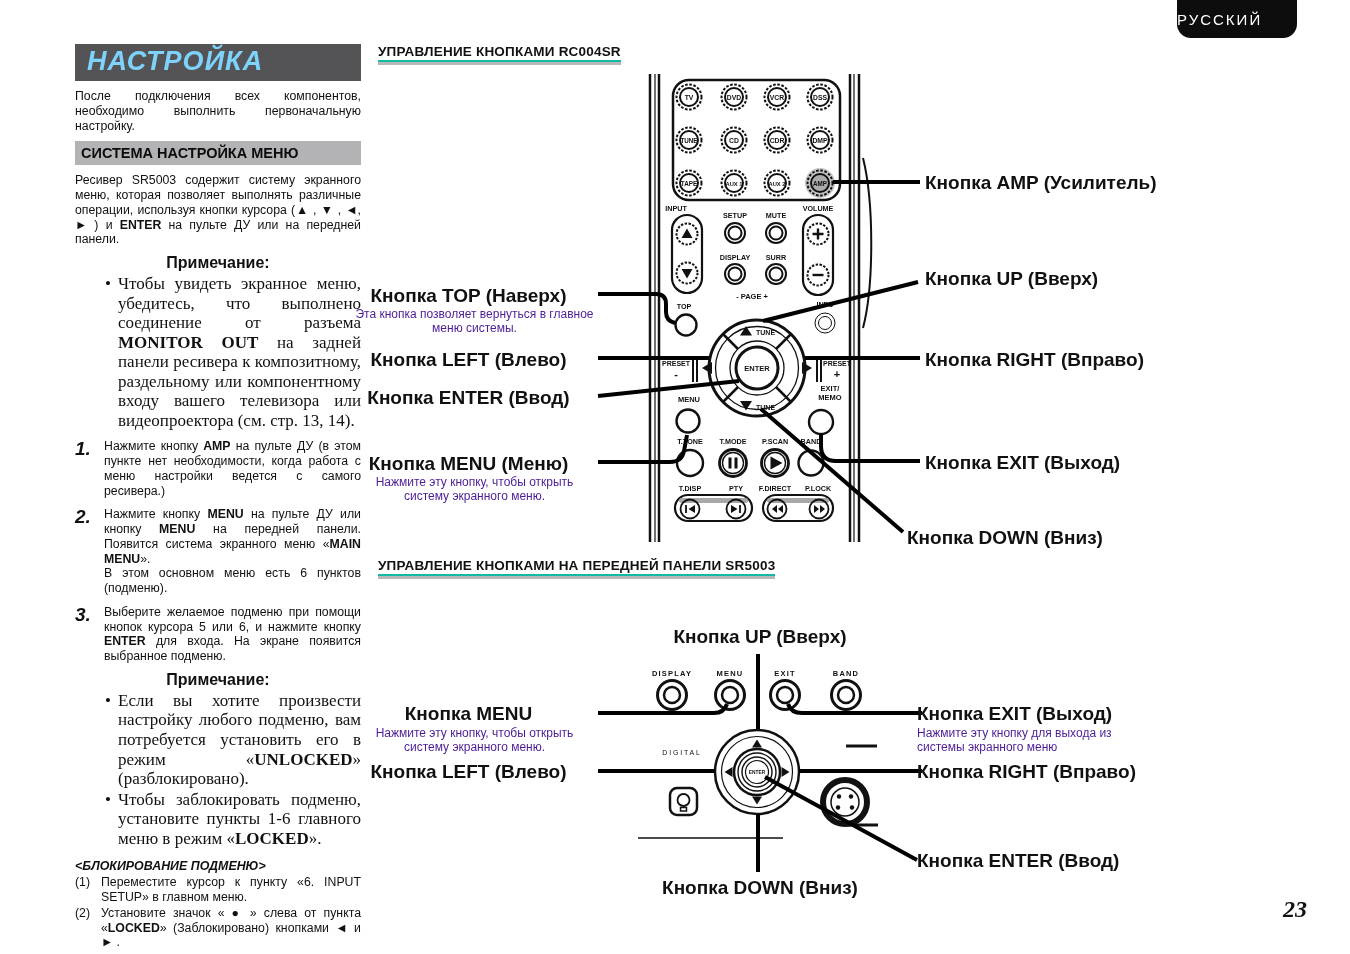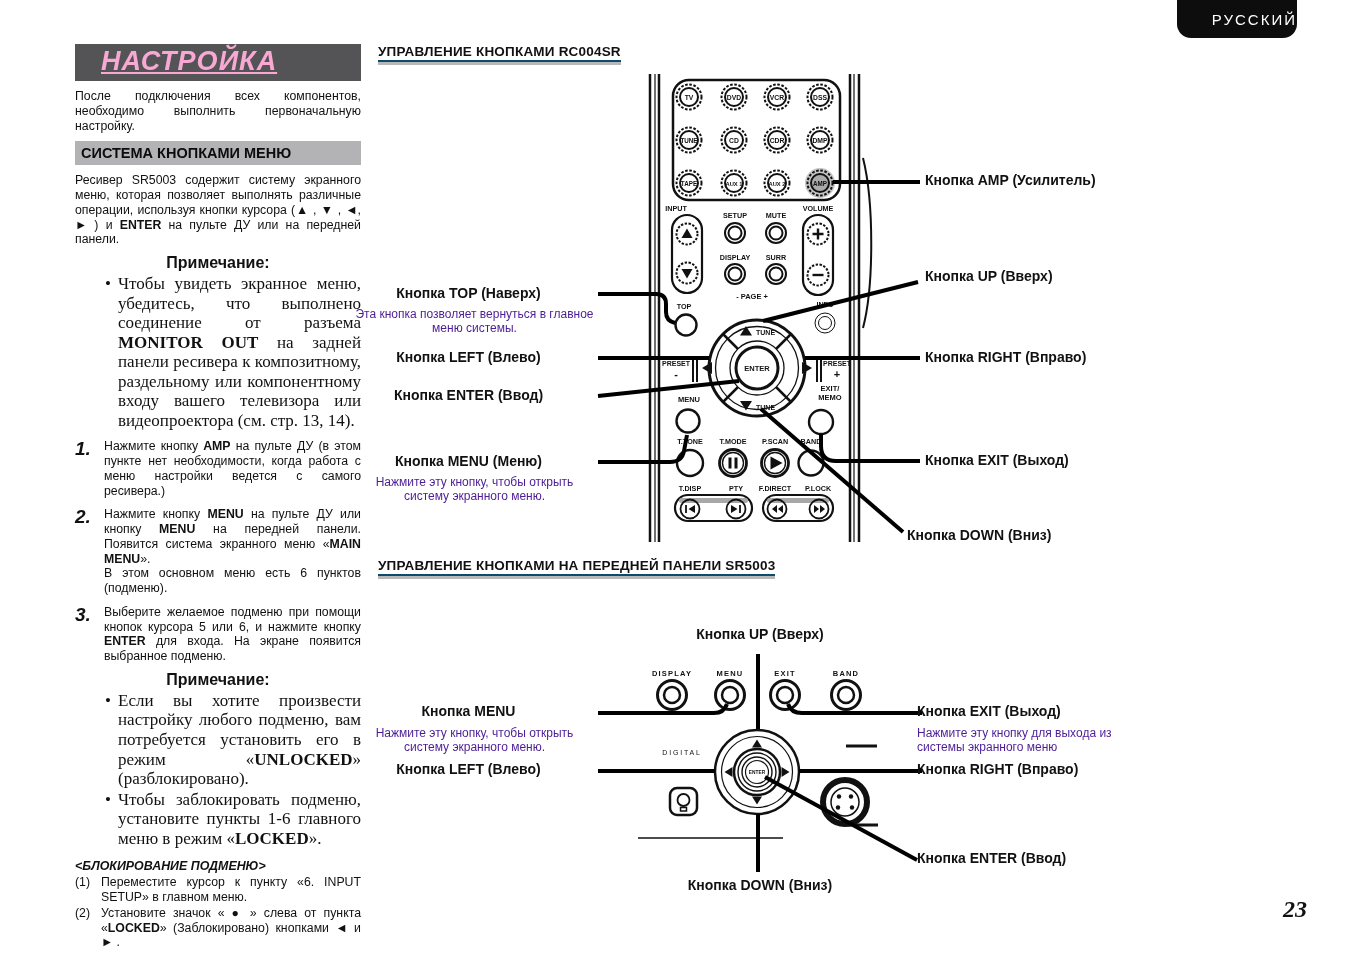--- a/index.html
+++ b/index.html
@@ -1,66 +1,66 @@
 <!DOCTYPE html>
 <html><head>
 <meta charset="utf-8">
 <style>
   html,body{margin:0;padding:0;background:#e8e8e8;}
   #page{position:relative;width:1350px;height:954px;background:#ffffff;overflow:hidden;
         font-family:"Liberation Sans",sans-serif;color:#111;}
   
   .lang-tab{position:absolute;left:1177px;top:0;width:120px;height:38px;background:#0d0d0d;
-            border-radius:0 0 14px 14px;color:#fff;display:flex;align-items:center;justify-content:flex-end;
+            border-radius:0 0 14px 14px;color:#fff;display:flex;align-items:center;justify-content:flex-start;
             font-size:15px;letter-spacing:2px;}
   
   .left-col{position:absolute;left:75px;top:44px;width:286px;}
-  .title-bar{background:#545456;color:#f9a8d4;font-style:italic;font-weight:bold;font-size:27px;
-             padding:2px 8px 4px 26px;letter-spacing:1px;text-decoration:underline;}
+  .title-bar{background:#545456;color:#7dd3fc;font-style:italic;font-weight:bold;font-size:27px;
+             padding:2px 8px 4px 12px;letter-spacing:1px;}
   .body-p{font-size:12.3px;line-height:1.2;text-align:justify;margin:8px 0 0 0;}
   .section-bar{background:#b3b3b5;color:#0c0c0c;font-weight:bold;font-size:14.5px;
                padding:4px 6px;margin-top:8px;}
   .note-label{font-weight:bold;font-size:16px;margin:7px 0 2px 0;text-align:center;}
   .note-list{margin:0;padding:0 0 0 30px;list-style:none;font-family:"Liberation Serif",serif;
              font-size:17px;line-height:1.15;text-align:justify;}
   .note-list li{position:relative;padding-left:13px;margin-bottom:1px;}
   .note-list li::before{content:"\2022";position:absolute;left:0;top:0;}
   .step{display:flex;margin-top:9px;}
   .step-num{font-style:italic;font-weight:bold;font-size:19px;width:29px;flex:none;line-height:1;}
   .step-text{font-size:12.3px;line-height:1.2;text-align:justify;flex:1;}
   .lock-head{font-style:italic;font-weight:bold;font-size:12.4px;margin:11px 0 2px 0;}
   .lock-item{display:flex;font-size:12.3px;line-height:1.2;margin-top:1px;}
   .lock-marker{width:26px;flex:none;}
   .lock-text{flex:1;text-align:justify;}
   
   .diagram-heading{position:absolute;font-weight:bold;font-size:13.5px;letter-spacing:.2px;
-                   border-bottom:2px solid #0c4a6e;box-shadow:0 3px 0 rgba(0,0,0,.28);padding-bottom:1px;}
+                   border-bottom:2px solid #14b8a6;box-shadow:0 3px 0 rgba(0,0,0,.28);padding-bottom:1px;}
   
-  .co-title{position:absolute;font-weight:bold;font-size:14px;white-space:nowrap;}
+  .co-title{position:absolute;font-weight:bold;font-size:19px;white-space:nowrap;}
   .co-desc{position:absolute;font-size:12px;line-height:1.2;color:#4c1d95;}
   .align-r{text-align:center;}
   .align-c{text-align:center;}
   
   svg text{font-family:"Liberation Sans",sans-serif;fill:#111;}
   .page-num{position:absolute;left:1283px;top:896px;font-family:"Liberation Serif",serif;
             font-style:italic;font-weight:bold;font-size:24px;}
 </style>
 </head>
 <body>
 
 <div id="page">
 
   <div class="lang-tab">
       <span>РУССКИЙ</span>
     </div>
 
   <div class="left-col">
     <div class="title-bar">НАСТРОЙКА</div>
     <p class="body-p">После подключения всех компонентов, необходимо выполнить первоначальную настройку.</p>
-    <div class="section-bar">СИСТЕМА КНОПКАМИ МЕНЮ</div>
+    <div class="section-bar">СИСТЕМА НАСТРОЙКА МЕНЮ</div>
     <p class="body-p">Ресивер SR5003 содержит систему экранного меню, которая позволяет выполнять различные операции, используя кнопки курсора (▲ , ▼ , ◄, ► ) и <b>ENTER</b> на пульте ДУ или на передней панели.</p>
     <p class="note-label">Примечание:</p>
     <ul class="note-list">
       <li>Чтобы увидеть экранное меню, убедитесь, что выполнено соединение от разъема <b>MONITOR OUT</b> на задней панели ресивера к композитному, раздельному или компонентному входу вашего телевизора или видеопроектора (см. стр. 13, 14).</li>
     </ul>
     <div class="step">
       <span class="step-num">1.</span>
       <div class="step-text">Нажмите кнопку <b>AMP</b> на пульте ДУ (в этом пункте нет необходимости, когда работа с меню настройки ведется с самого ресивера.)</div>
     </div>
     <div class="step">

